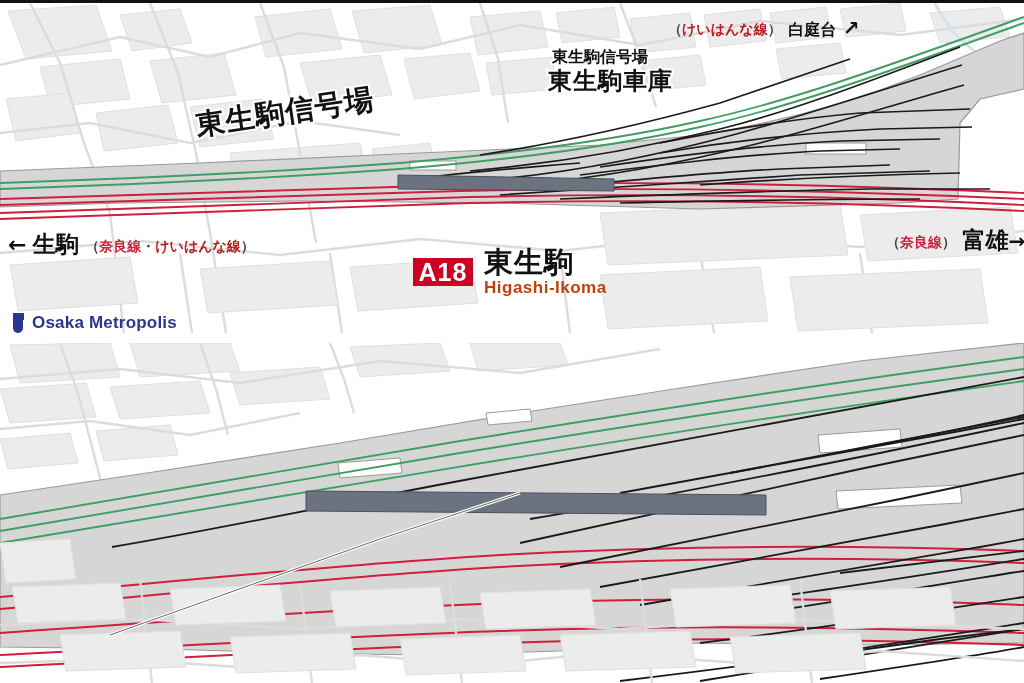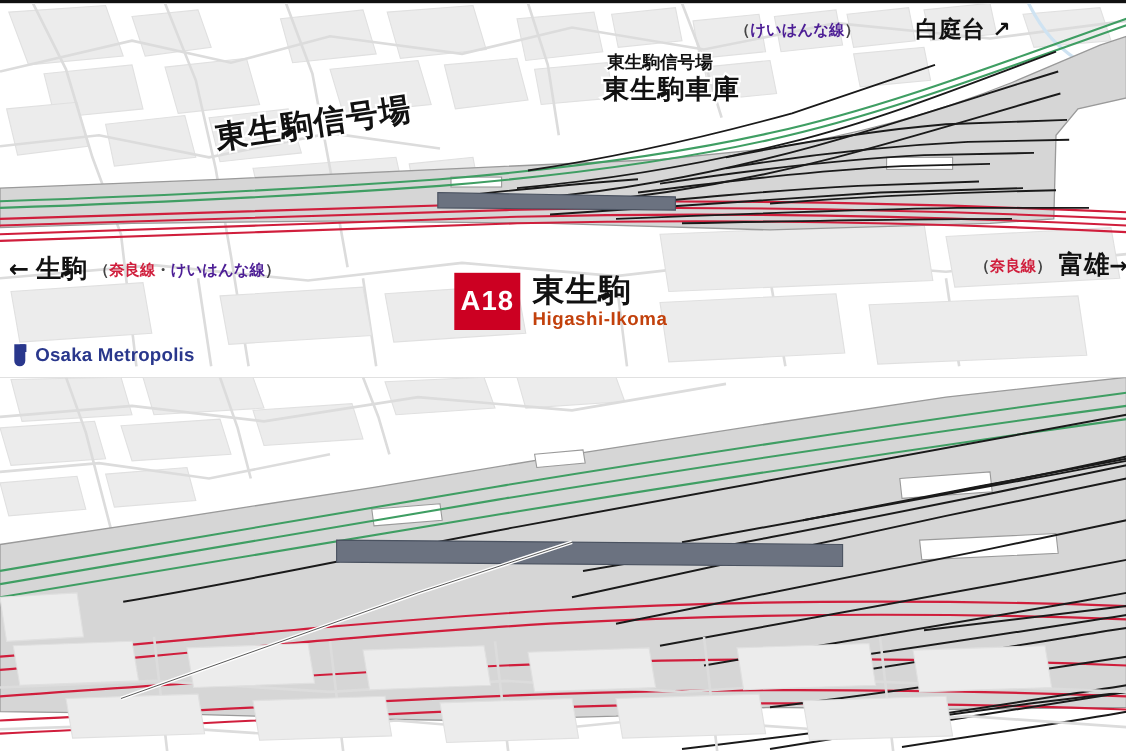--- a/index.html
+++ b/index.html
@@ -38,33 +38,33 @@
   #depot-sub{ left:552px; top:46px; font-size:16px; letter-spacing:0px;}
   #depot-main{ left:548px; top:66px; font-size:24px; letter-spacing:1px;}
 
   
   #dir-shiraniwadai{ left:668px; top:12px; font-size:24px; }
   #dir-ikoma{ left:8px; top:230px; font-size:23px; }
   #dir-tomio{ left:874px; top:226px; font-size:23px;margin-left:12px; }
 
   .linechip{font-size:14px;font-weight:700;font-family:"DejaVu Sans","Liberation Sans",sans-serif;vertical-align:middle;}
   .ln-nara{color:#d01e3c;}
-  .ln-keihanna{color:#4c1d95;}
+  .ln-keihanna{color:#b91c1c;}
   .paren{color:#444;font-weight:700;}
   .arrow{font-weight:700;}
 
   
   .station{position:absolute;display:flex;align-items:center;gap:11px;}
   #station-top{ left:413px; top:245px;}
   .sta-badge{
     background:#cc0022;color:#fff;
     font-family:"Liberation Sans","DejaVu Sans",sans-serif;
     font-weight:700;display:flex;align-items:center;justify-content:center;
   }
-  #station-top .sta-badge{width:60px;height:52px;font-size:25px;letter-spacing:1px;}
+  #station-top .sta-badge{width:60px;height:28px;font-size:25px;letter-spacing:1px;}
   .sta-names{display:flex;flex-direction:column;justify-content:space-between;}
   .sta-jp{font-family:"DejaVu Sans","Liberation Sans",sans-serif;font-weight:700;color:#111;line-height:1.0;letter-spacing:1px;}
   .sta-en{font-family:"Liberation Sans","DejaVu Sans",sans-serif;font-weight:700;color:#c2410c;line-height:1.05;letter-spacing:0.5px;}
   #station-top .sta-jp{font-size:29px;}
   #station-top .sta-en{font-size:17px;margin-top:2px;}
 
   
   .watermark{position:absolute;display:flex;align-items:flex-start;gap:7px;}
   #wm-top{ left:10px; top:310px;}
   .wm-text{font-family:"Liberation Sans","DejaVu Sans",sans-serif;font-weight:700;
@@ -186,21 +186,21 @@
         </g>
       </svg>
 
       <div class="lbl jp stroke-w" id="signal-place">東生駒信号場</div>
 
       <div class="lbl jp stroke-w2" id="depot-sub">東生駒信号場</div>
       <div class="lbl jp stroke-w" id="depot-main">東生駒車庫</div>
 
       <div class="lbl" id="dir-shiraniwadai">
         <span class="linechip paren">（</span><span class="linechip ln-keihanna">けいはんな線</span><span class="linechip paren">）</span>
-        <span class="jp" style="font-size:21px;margin-left:44px;">白庭台</span>
+        <span class="jp" style="font-size:16px;">白庭台</span>
         <span class="jp arrow" style="font-size:20px;">↗</span>
       </div>
 
       <div class="lbl" id="dir-ikoma">
         <span class="jp arrow" style="font-size:22px;">←</span>
         <span class="jp" style="font-size:23px;">生駒</span>
         <span class="linechip paren">（</span><span class="linechip ln-nara">奈良線</span><span class="linechip paren">・</span><span class="linechip ln-keihanna">けいはんな線</span><span class="linechip paren">）</span>
       </div>
 
       <div class="lbl" id="dir-tomio">

